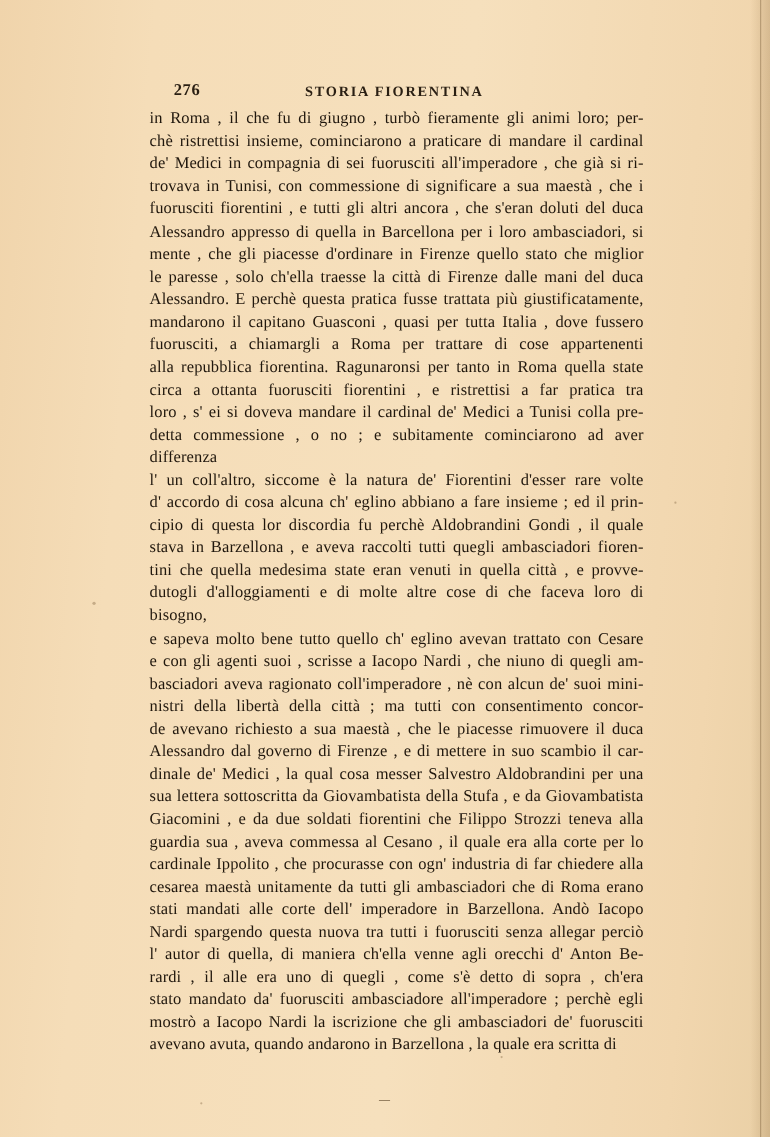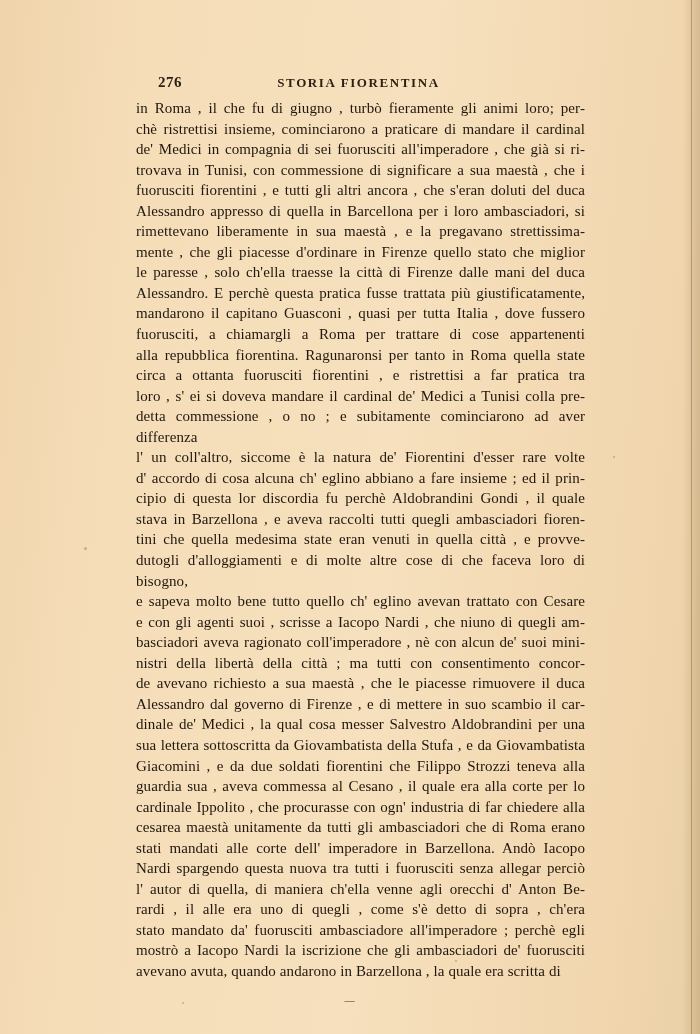--- a/index.html
+++ b/index.html
@@ -129,21 +129,20 @@
   </div>
 
   <div class="body-text">
     <p>
       <span class="line just">in Roma , il che fu di giugno , turbò fieramente gli animi loro; per-</span>
       <span class="line just">chè ristrettisi insieme, cominciarono a praticare di mandare il cardinal</span>
       <span class="line just">de' Medici in compagnia di sei fuorusciti all'imperadore , che già si ri-</span>
       <span class="line just">trovava in Tunisi, con commessione di significare a sua maestà , che i</span>
       <span class="line just">fuorusciti fiorentini , e tutti gli altri ancora , che s'eran doluti del duca</span>
       <span class="line just">Alessandro appresso di quella in Barcellona per i loro ambasciadori, si</span>
-      <span class="line just">rimettevano liberamente in sua maestà , e la pregavano strettissima-</span>
       <span class="line just">mente , che gli piacesse d'ordinare in Firenze quello stato che miglior</span>
       <span class="line just">le paresse , solo ch'ella traesse la città di Firenze dalle mani del duca</span>
       <span class="line just">Alessandro. E perchè questa pratica fusse trattata più giustificatamente,</span>
       <span class="line just">mandarono il capitano Guasconi , quasi per tutta Italia , dove fussero</span>
       <span class="line just">fuorusciti, a chiamargli a Roma per trattare di cose appartenenti</span>
       <span class="line just">alla repubblica fiorentina. Ragunaronsi per tanto in Roma quella state</span>
       <span class="line just">circa a ottanta fuorusciti fiorentini , e ristrettisi a far pratica tra</span>
       <span class="line just">loro , s' ei si doveva mandare il cardinal de' Medici a Tunisi colla pre-</span>
       <span class="line just">detta commessione , o no ; e subitamente cominciarono ad aver differenza</span>
       <span class="line just">l' un coll'altro, siccome è la natura de' Fiorentini d'esser rare volte</span>

